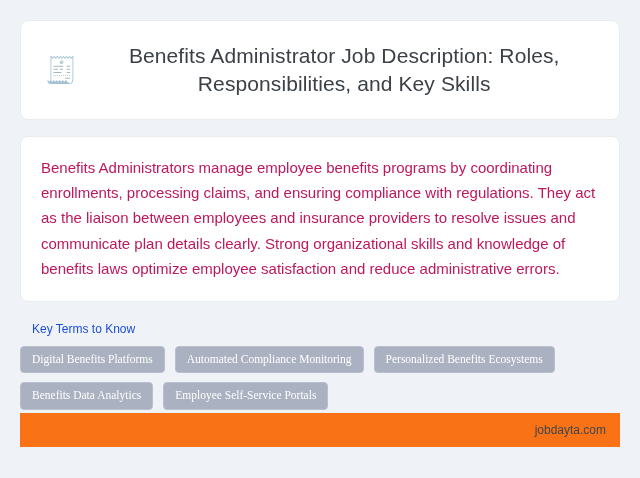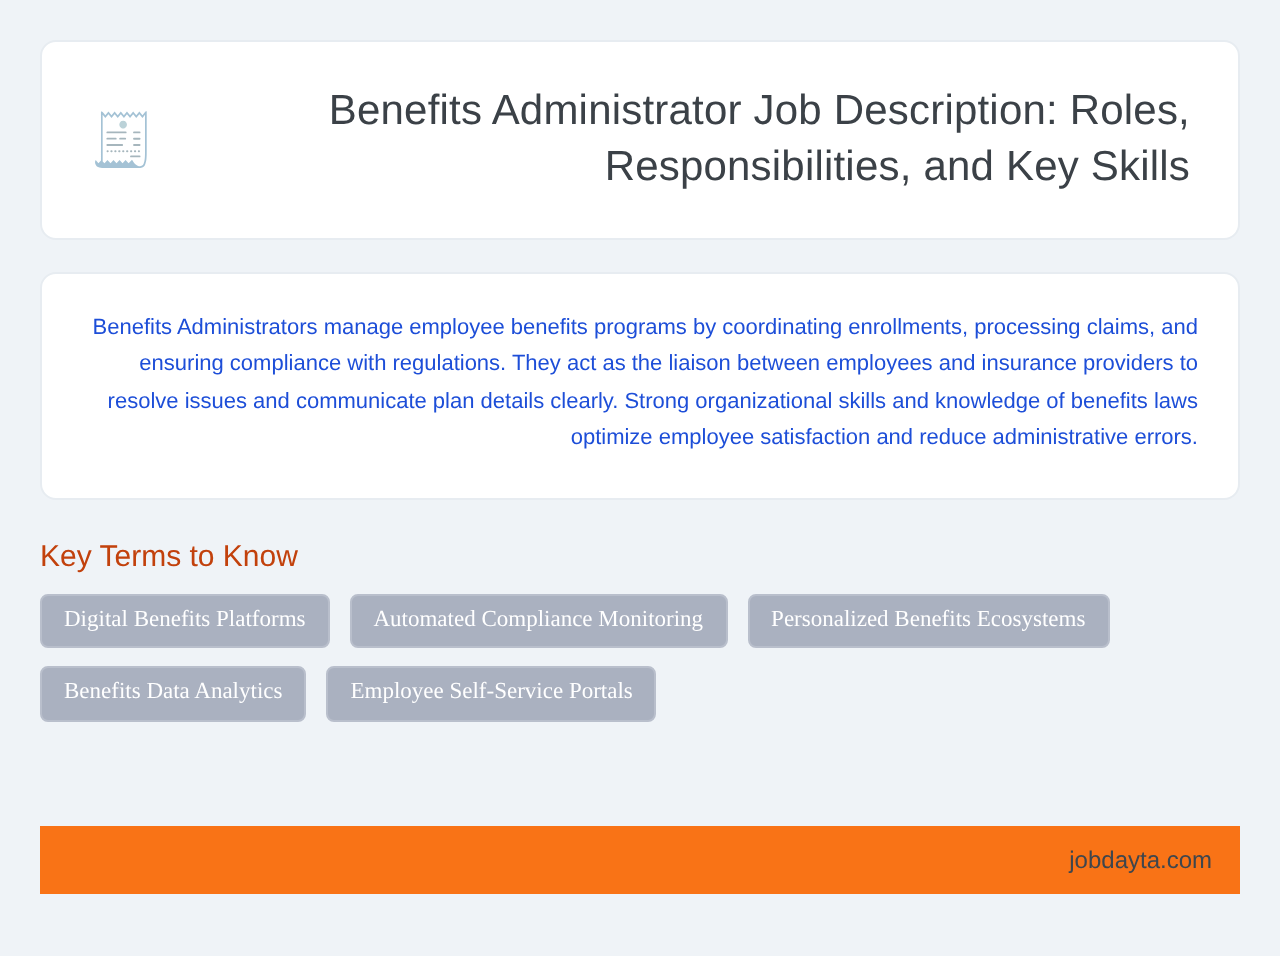--- a/index.html
+++ b/index.html
@@ -47,48 +47,47 @@
     font-size: 26px;
     line-height: 1;
     flex: 0 0 auto;
     filter: grayscale(0.55) opacity(0.85);
     color: #b9b3d4;
   }
   .title-text {
     font-size: 21px;
     line-height: 1.32;
     color: #3b4147;
-    text-align: right;
+    text-align: center;
     font-weight: 400;
     letter-spacing: 0.1px;
   }
 
   
   .body-card {
     background: #ffffff;
     border: 1px solid #e7ecf1;
     border-radius: 8px;
     box-sizing: border-box;
     width: 600px;
     margin-top: 16px;
     padding: 18px 20px 20px 20px;
   }
   .body-text {
-    font-size: 11px;
+    font-size: 15px;
     line-height: 1.68;
-    color: #1d4ed8;
+    color: #be185d;
     margin: 0;
-    text-align: right;
   }
 
   
   .terms-heading {
-    font-size: 15px;
-    color: #c2410c;
-    margin: 20px 0 10px 0;
+    font-size: 12px;
+    color: #1d4ed8;
+    margin: 20px 0 10px 12px;
     padding-left: 0px;
     font-weight: 400;
   }
   .tags {
     display: flex;
     flex-wrap: wrap;
     gap: 9px 10px;
     max-width: 600px;
   }
   .tag {

